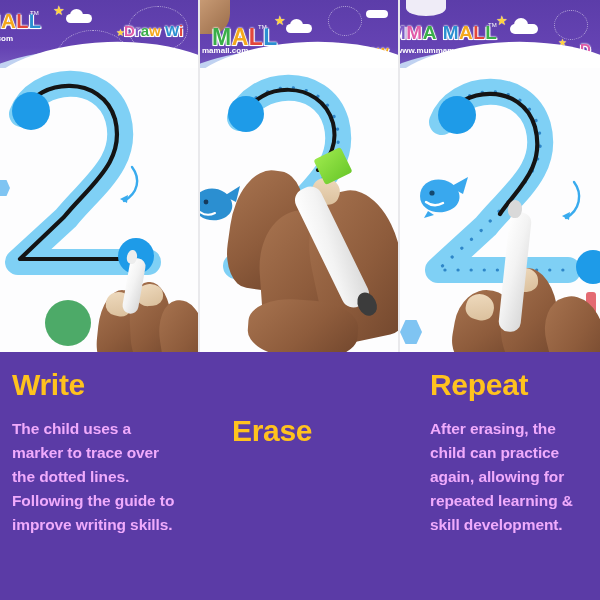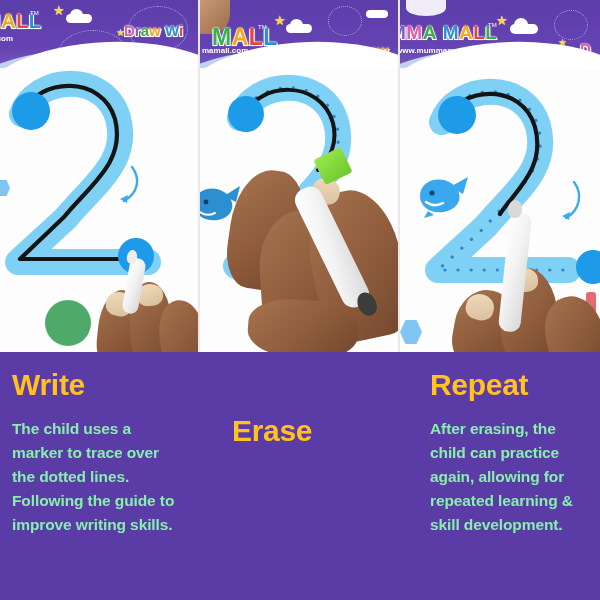--- a/index.html
+++ b/index.html
@@ -46,21 +46,21 @@
   .finger { position:absolute; background:linear-gradient(135deg,#A87450 0%,#8E5C3C 55%,#70452C 100%); border-radius:48% 48% 36% 36%; }
   .nail { position:absolute; background:linear-gradient(160deg,#F0DCC0,#D9BE9A); border-radius:50% 50% 42% 42%; }
   .marker-body { position:absolute; background:linear-gradient(100deg,#ffffff 0%,#f3f3f3 45%,#d8d8d8 100%); border-radius:8px; }
   .marker-tip { position:absolute; background:#3C3C3C; border-radius:50% 50% 45% 45%; }
   .marker-eraser { position:absolute; background:linear-gradient(160deg,#9BE84B,#6CC92B); border-radius:3px; }
 
   
   .text-band { position:absolute; top:352px; left:0; width:600px; height:248px; background:#5B3BA6; display:flex; }
   .text-col { width:200px; padding:18px 16px 0 12px; }
   .col-title { font-size:30px; font-weight:bold; color:#FFC21E; line-height:1; letter-spacing:-0.3px; margin-bottom:17px; }
-  .col-body { font-size:15.5px; font-weight:bold; color:#86efac; line-height:24px; letter-spacing:-0.1px; }
+  .col-body { font-size:15.5px; font-weight:bold; color:#f0abfc; line-height:24px; letter-spacing:-0.1px; }
   .text-col.c2 { padding-left:32px;margin-top:46px; }
   .text-col.c3 { padding-left:30px; }
 </style>
 </head>
 <body>
 
 <div class="infographic">
 
   <div class="photo-strip">
 

